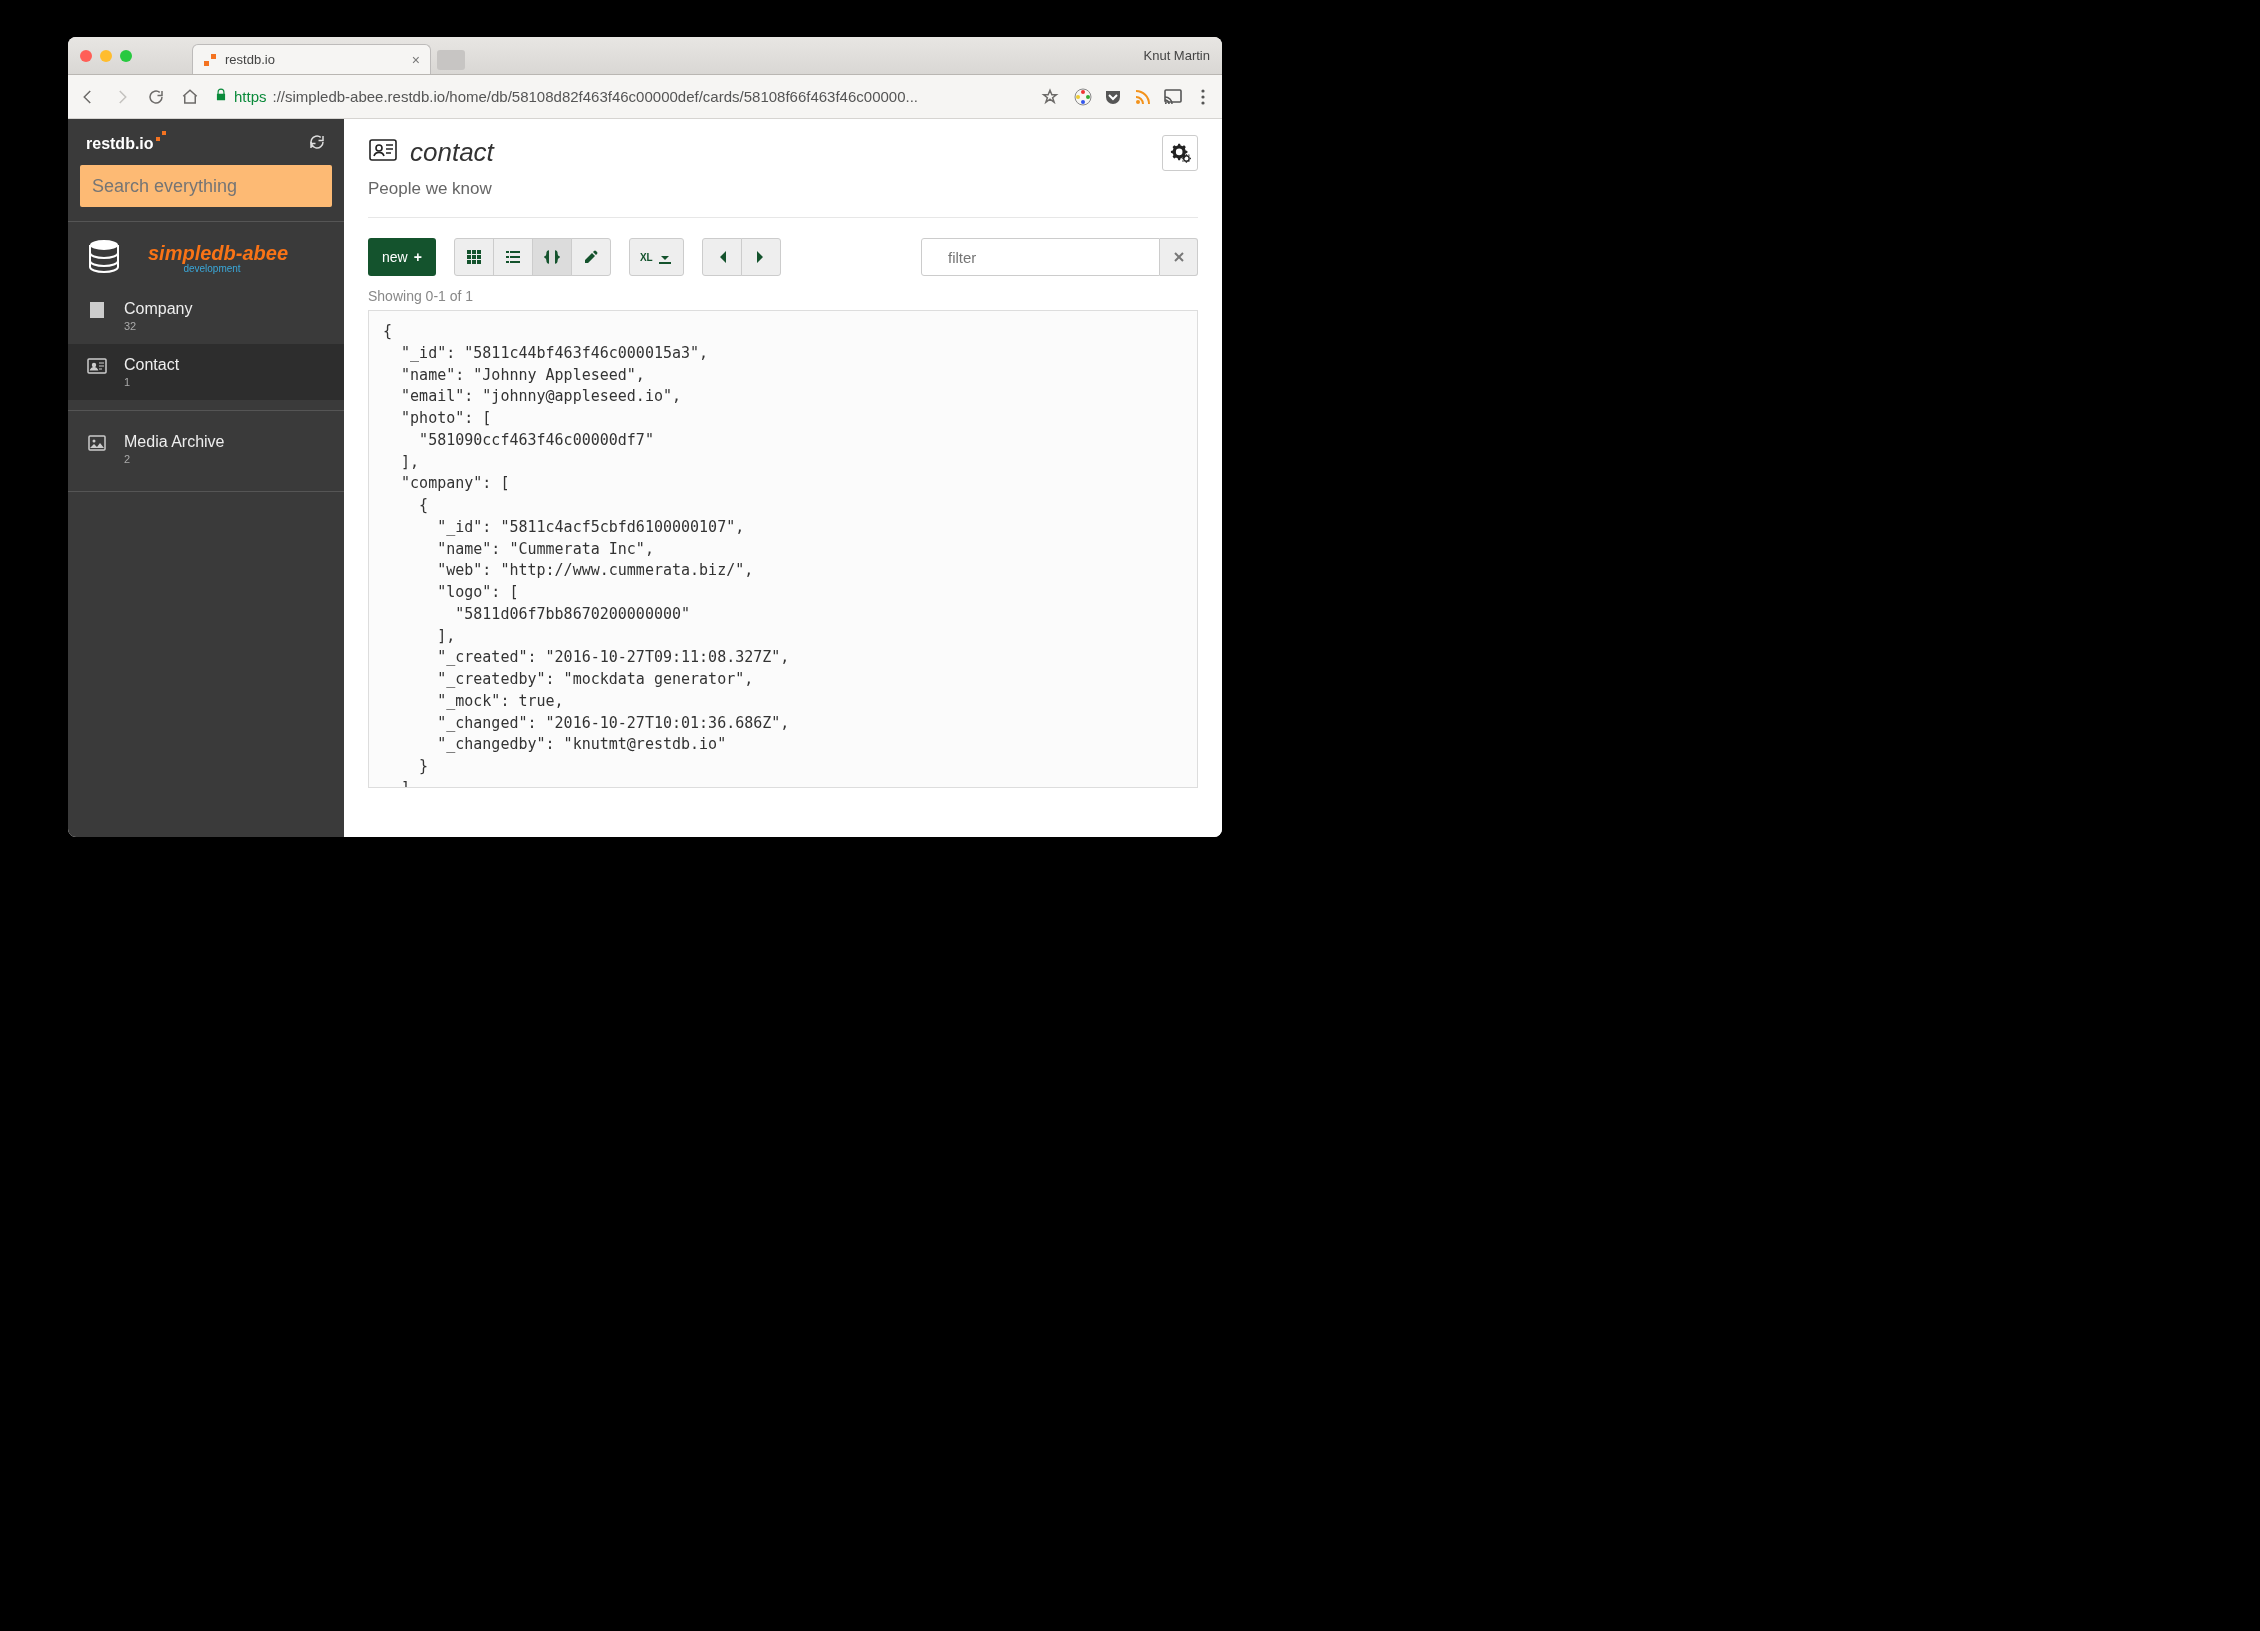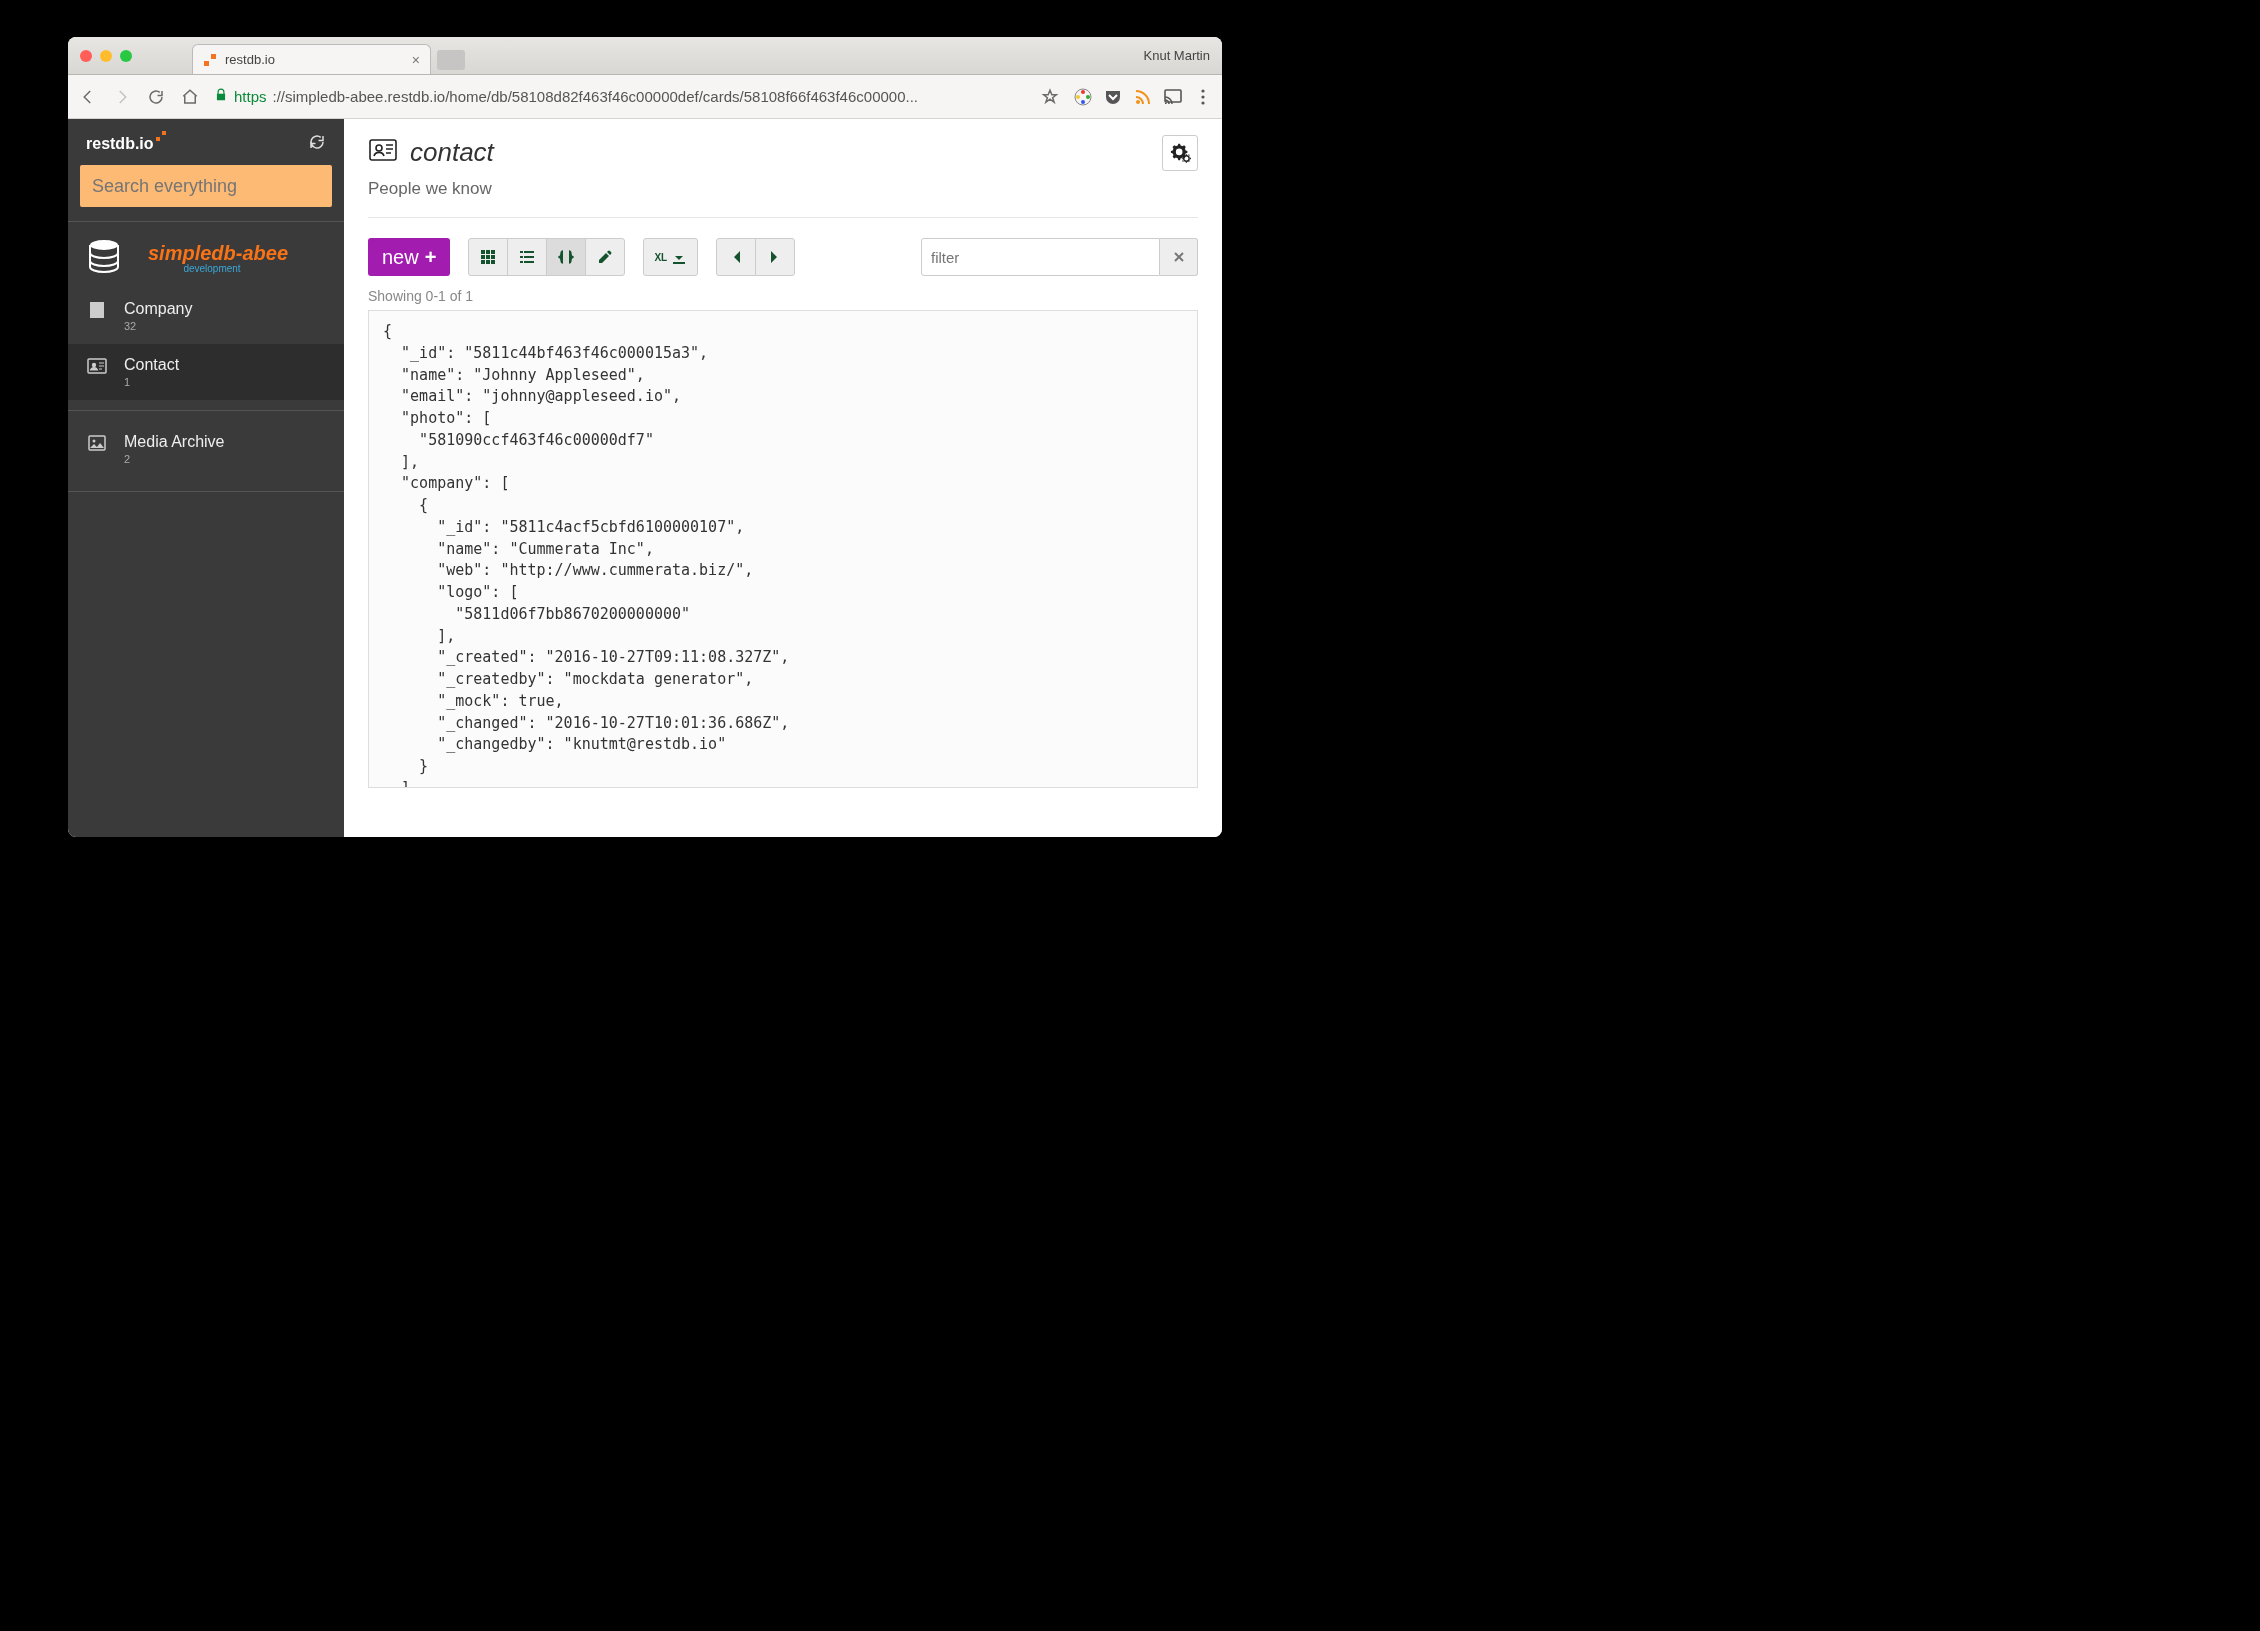--- a/index.html
+++ b/index.html
@@ -157,44 +157,44 @@
   display:flex;align-items:center;justify-content:center;cursor:pointer;
 }
 .gear-box svg{width:22px;height:22px;fill:#222;}
 .page-sub { padding:0 24px 18px; color:#666; font-size:17px; }
 .hr-lite { height:1px; background:#e7e7e7; margin:0 24px; }
 .toolbar {
   display:flex; align-items:center; gap:18px;
   padding: 20px 24px 12px;
 }
 .btn-new {
-  background:#a21caf; color:#fff;
+  background:#14532d; color:#fff;
   border:none; border-radius:3px;
   height:38px; padding:0 14px;
-  font-size:20px; display:flex; align-items:center; gap:6px;
+  font-size:14px; display:flex; align-items:center; gap:6px;
   cursor:pointer;
 }
 .btn-group { display:flex; }
 .btn-group .tb-btn { border-radius:0; margin-left:-1px;}
 .btn-group .tb-btn:first-child{border-top-left-radius:3px;border-bottom-left-radius:3px;margin-left:0;}
 .btn-group .tb-btn:last-child{border-top-right-radius:3px;border-bottom-right-radius:3px;}
 .tb-btn {
   height:38px; min-width:40px; padding:0 10px;
   background:#eeeeee; border:1px solid #ccc;
   display:flex; align-items:center; justify-content:center;
   cursor:pointer; color:#14532d;
 }
 .tb-btn.active { background:#dcdcdc; }
 .tb-btn svg{width:16px;height:16px;fill:currentColor;}
 .tb-btn .xl-text{font-size:10px;font-weight:600;margin-right:4px;}
 .filter-wrap { margin-left:auto; display:flex; }
 .filter-input {
   height:38px; width:239px;
   border:1px solid #ccc; border-radius:3px 0 0 3px;
-  padding:0 9px; font-size:15px;
+  padding:0 26px; font-size:15px;
 }
 .filter-clear {
   height:38px;width:38px;border:1px solid #ccc;border-left:none;
   background:#eee;border-radius:0 3px 3px 0;
   display:flex;align-items:center;justify-content:center;cursor:pointer;color:#777;
 }
 .showing { padding:0 24px 6px; color:#888; font-size:14px; }
 .json-box {
   margin:0 24px;
   border:1px solid #ddd;

